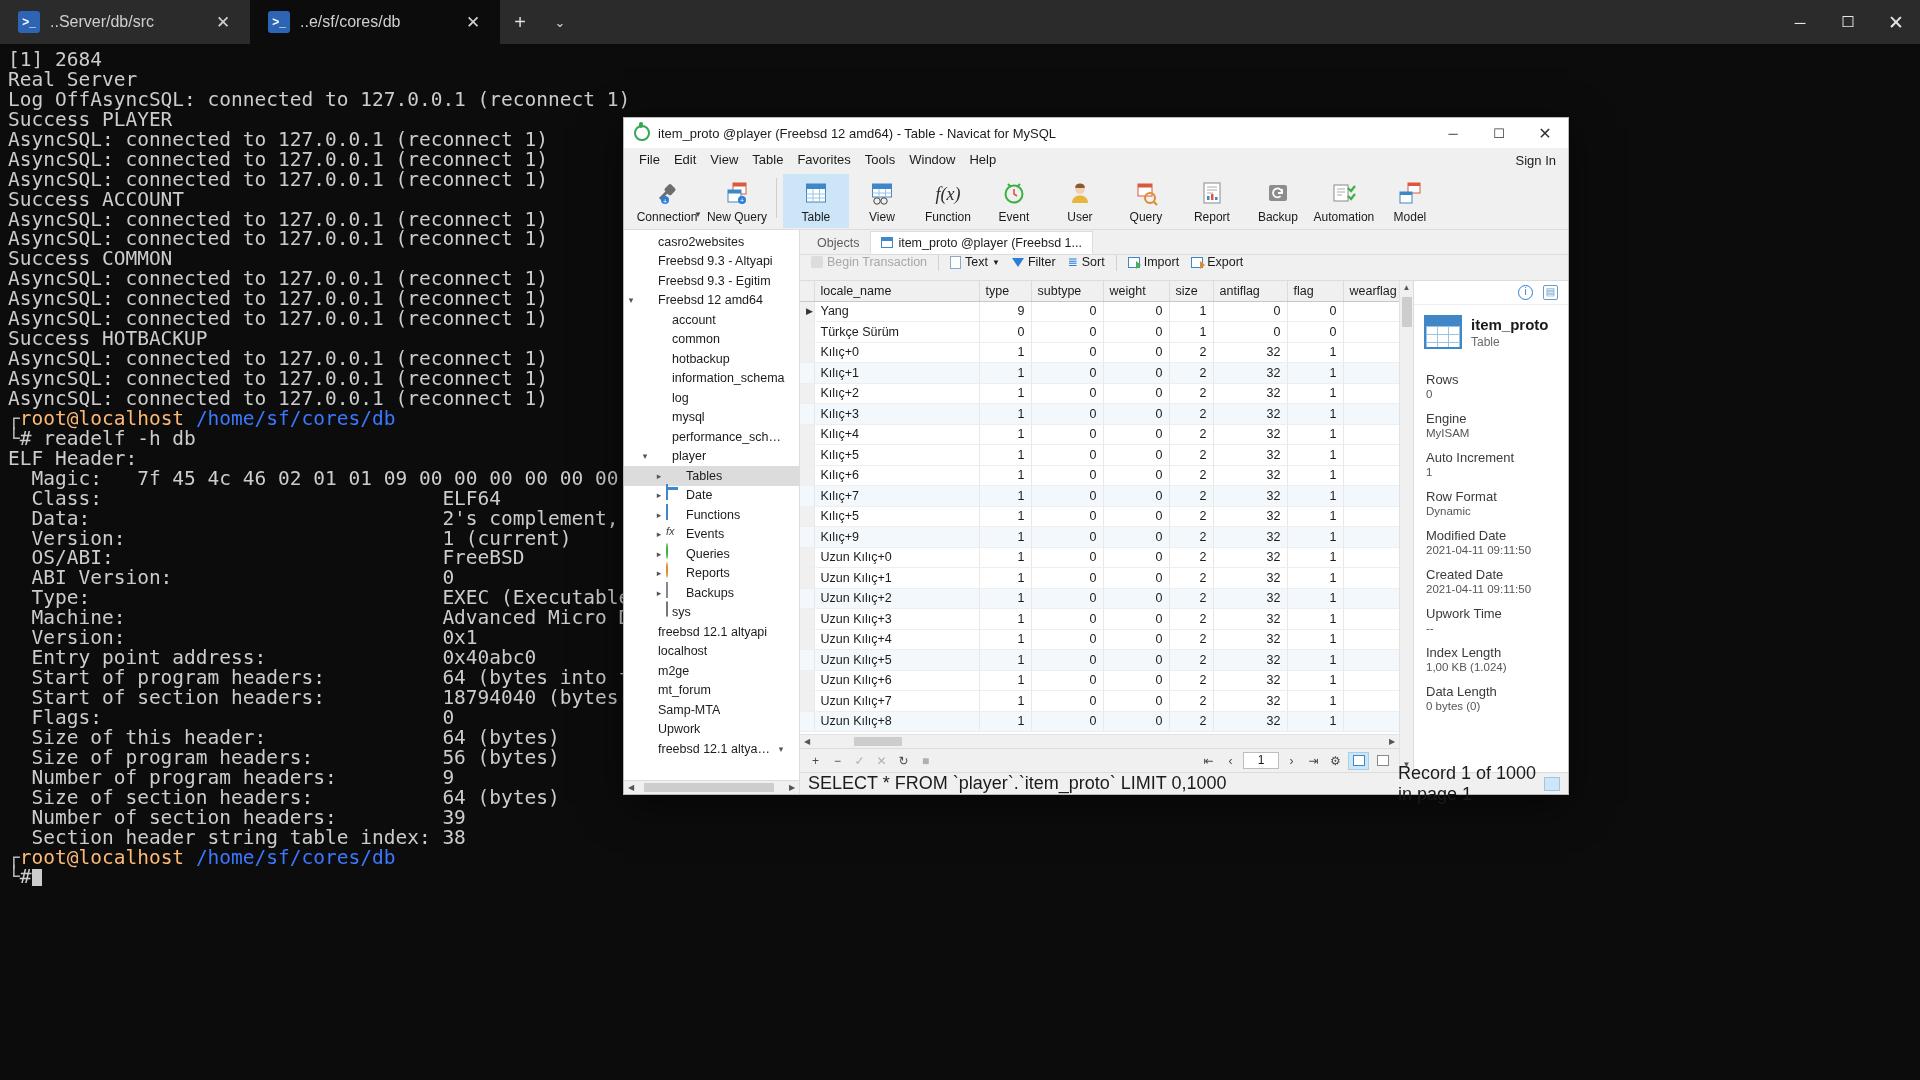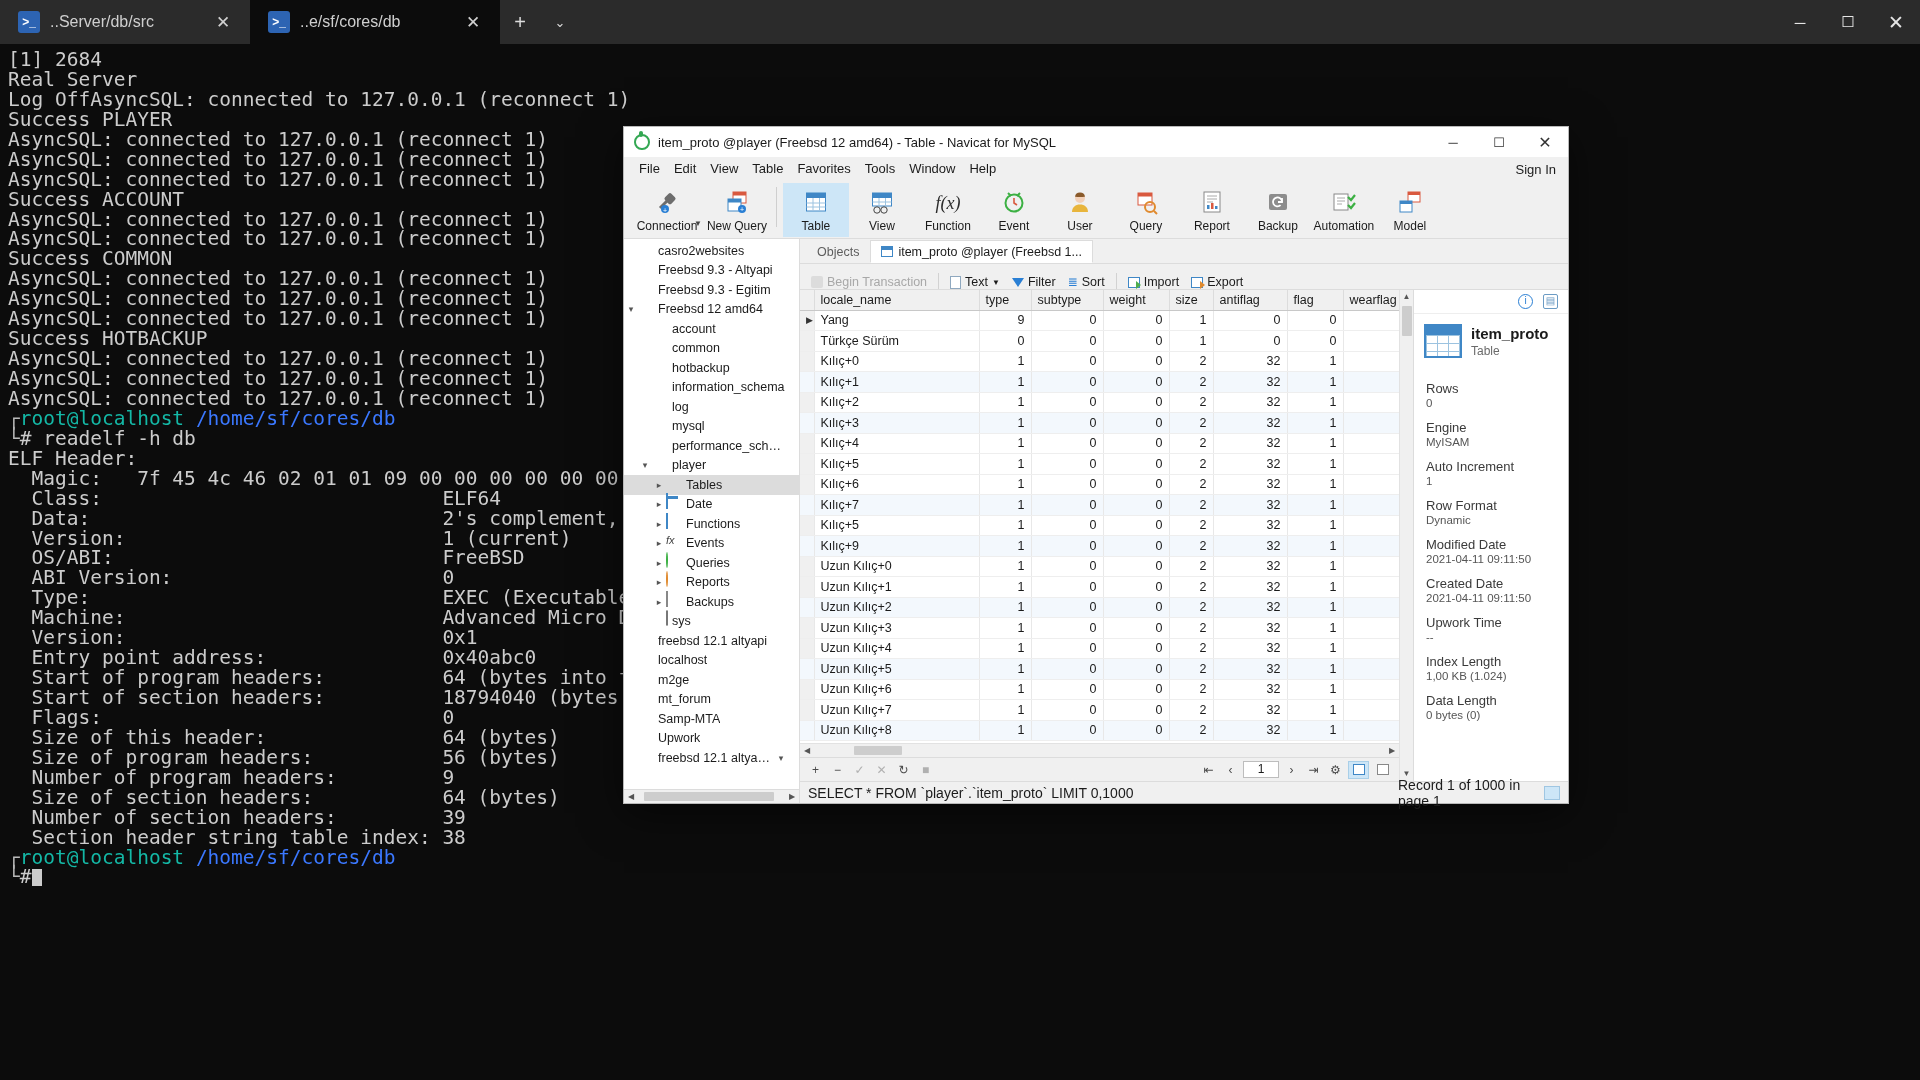--- a/index.html
+++ b/index.html
@@ -49,31 +49,31 @@
   .win-ctl.close-btn { font-size: 19px; }
 
   #terminal-body {
     flex: 1; padding: 6px 10px 0 8px; overflow: hidden;
     font-family: "DejaVu Sans Mono", monospace;
     font-size: 19.5px; line-height: 19.95px; color: #ccc;
     white-space: pre;
   }
   #terminal-body .line { height: 19.95px; }
   .prompt-row { position: relative; }
-  .pr-user { color: #14b8a6; }
+  .pr-user { color: #fdba74; }
   .pr-path { color: #3b78ff; }
   .pr-bracket { color: #b9b9b9; }
   .term-cursor {
     display: inline-block; width: 10px; height: 17px;
     background: #cccccc; vertical-align: -3px;
   }
 
   
   #navicat-window {
-    position: absolute; left: 624px; top: 127px;
+    position: absolute; left: 624px; top: 118px;
     width: 944px; height: 676px;
     background: #f0f0f0;
     box-shadow: 0 0 0 1px #b9b9b9, 0 10px 40px rgba(0,0,0,.55);
     display: flex; flex-direction: column;
     font-size: 12.5px; color: #1b1b1b;
   }
   #nav-titlebar {
     height: 30px; background: #ffffff; display: flex; align-items: center;
     flex: 0 0 30px; padding-left: 10px;
   }
@@ -190,21 +190,21 @@
     border: 1px solid #dcdcdc; border-bottom-color: #fff;
   }
   .obj-tab .mini-grid {
     width: 12px; height: 11px; border: 1px solid #3f87c6; background: #fff; flex: 0 0 12px;
   }
   .obj-tab .mini-grid::after {
     content:''; display:block; height:3px; background:#3f87c6;
   }
 
   #grid-toolbar {
-    height: 26px; background: #f0f0f0; display: flex; align-items: flex-end;
+    height: 26px; background: #f0f0f0; display: flex; align-items: flex-start;
     gap: 6px; padding: 0 8px; flex: 0 0 26px; border-bottom: 1px solid #dcdcdc;
     font-size: 12.5px;
   }
   .gt-item { display: flex; align-items: center; gap: 4px; padding: 0 3px; white-space: nowrap; }
   .gt-item.disabled { color: #a8a8a8; }
   .gt-sep { width: 1px; height: 16px; background: #d2d2d2; margin: 0 2px; }
   .ic-doc { width: 11px; height: 13px; background:#fff; border:1px solid #8fa8bf; }
   .ic-funnel { width: 0; height: 0; border-left: 6px solid transparent; border-right: 6px solid transparent; border-top: 9px solid #2a7fd4; }
   .ic-sort { font-size: 12px; color:#2a7fd4; }
   .ic-imp { width: 12px; height: 11px; background:#fff; border:1px solid #3f87c6; position: relative;}
@@ -293,21 +293,21 @@
       linear-gradient(to right, #9cc3e0 1px, transparent 1px) 0 0/11px 100%,
       linear-gradient(to bottom, #9cc3e0 1px, transparent 1px) 0 0/100% 8px; }
   #info-obj-name { font-size: 15px; font-weight: bold; color: #1b1b1b; }
   #info-obj-type { font-size: 12px; color: #6a6a6a; margin-top: 2px; }
   #info-props { padding: 4px 12px; overflow: hidden; flex: 1; }
   .ip-label { font-size: 13px; color: #3a3a3a; margin-top: 11px; }
   .ip-value { font-size: 11.5px; color: #555; margin-top: 1px; }
 
   #nav-statusbar {
     height: 22px; background: #f0f0f0; border-top: 1px solid #dcdcdc;
-    display: flex; align-items: center; flex: 0 0 22px; font-size: 14px;
+    display: flex; align-items: center; flex: 0 0 22px; font-size: 18px;
     padding: 0 8px; color: #1b1b1b;
   }
   #status-sql { flex: 0 0 590px; white-space: nowrap; overflow: hidden; }
   #status-rec { flex: 1; }
   #status-icon { width: 16px; height: 14px; background:#cde6f7; border:1px solid #9fc6e2; }
 </style>
 </head>
 <body>
 
 <div id="terminal-window">

